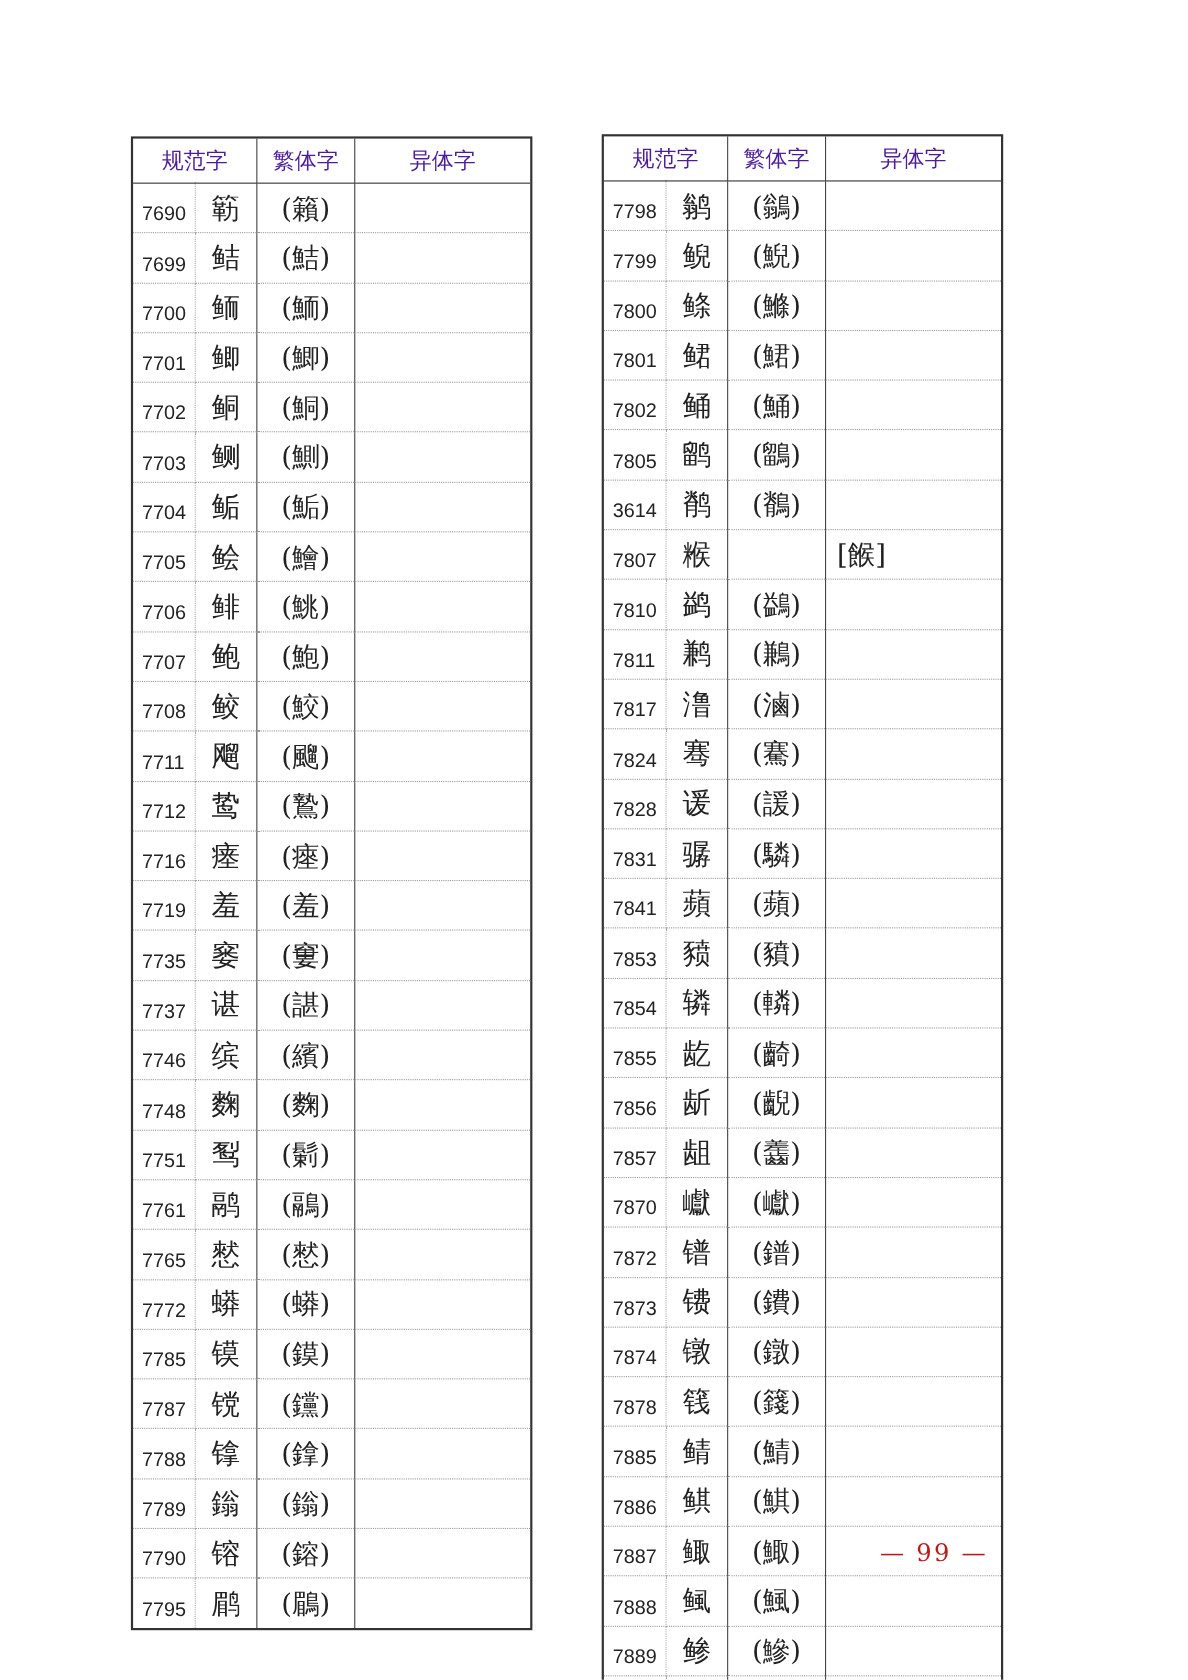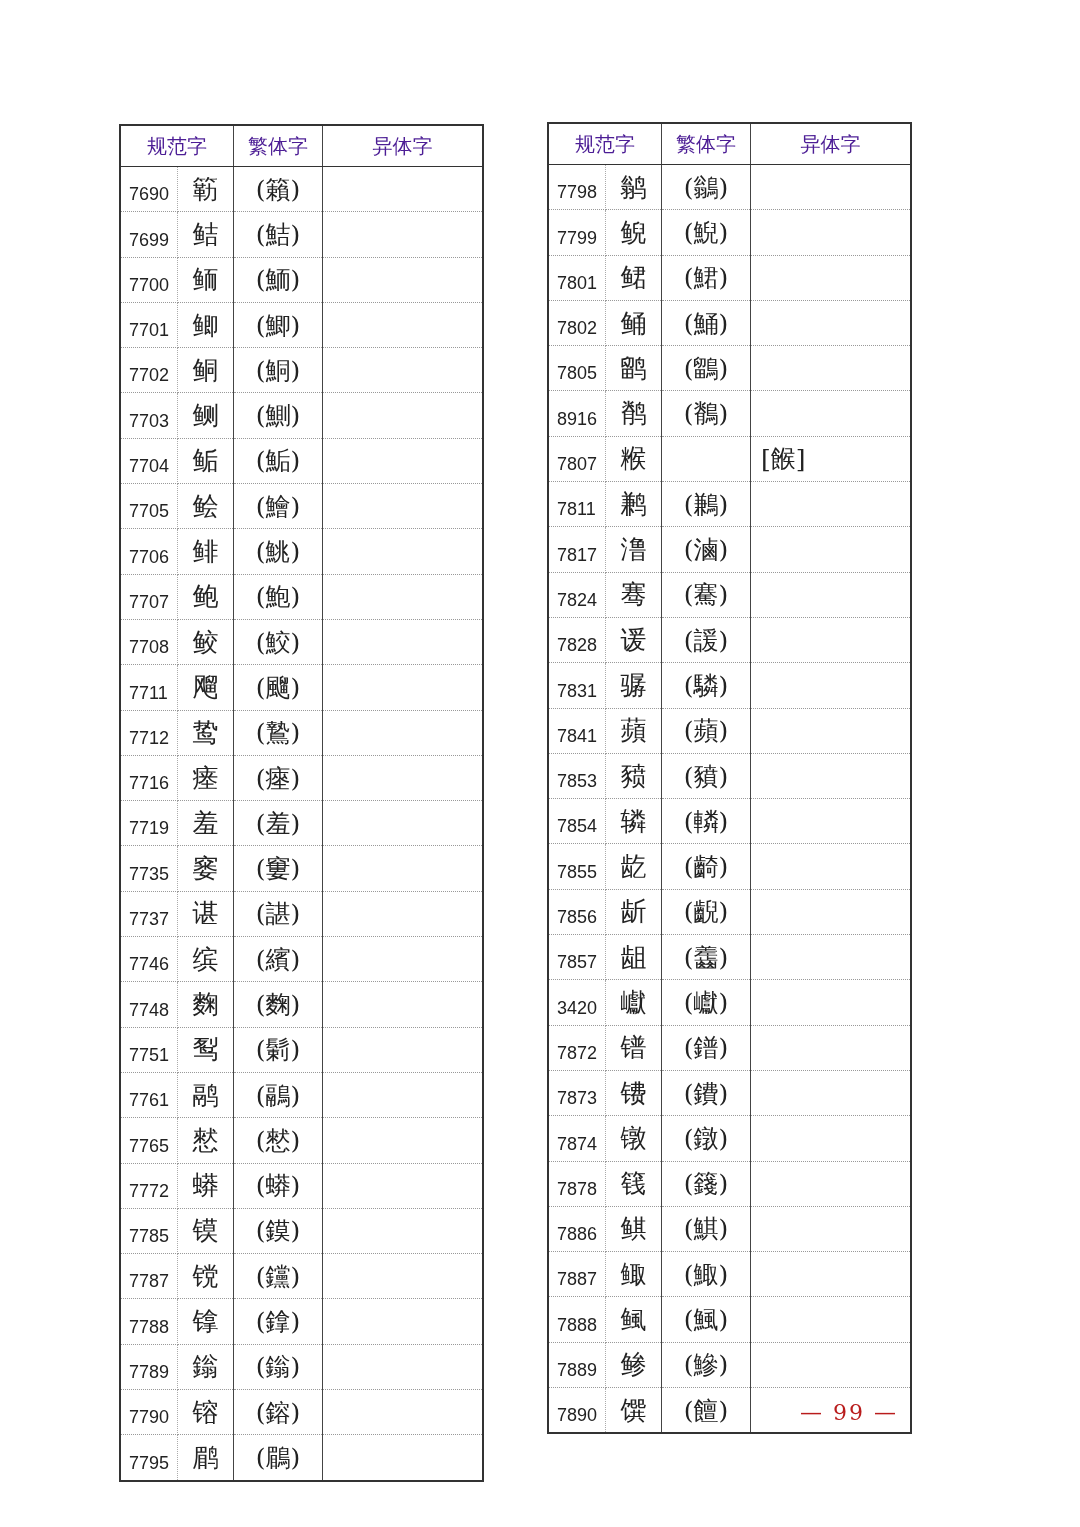--- a/index.html
+++ b/index.html
@@ -246,50 +246,62 @@
           <td class="trad">(鶲)</td>
           <td class="var"></td>
         </tr>
         <tr>
           <td class="num">7799</td>
           <td class="std">鲵</td>
           <td class="trad">(鯢)</td>
           <td class="var"></td>
         </tr>
         <tr>
+          <td class="num">7800</td>
+          <td class="std">鲦</td>
+          <td class="trad">(鰷)</td>
+          <td class="var"></td>
+        </tr>
+        <tr>
           <td class="num">7801</td>
           <td class="std">鲪</td>
           <td class="trad">(鮶)</td>
           <td class="var"></td>
         </tr>
         <tr>
           <td class="num">7802</td>
           <td class="std">鲬</td>
           <td class="trad">(鯒)</td>
           <td class="var"></td>
         </tr>
         <tr>
           <td class="num">7805</td>
           <td class="std">鹠</td>
           <td class="trad">(鶹)</td>
           <td class="var"></td>
         </tr>
         <tr>
-          <td class="num">8916</td>
+          <td class="num">3614</td>
           <td class="std">鹡</td>
           <td class="trad">(鶺)</td>
           <td class="var"></td>
         </tr>
         <tr>
           <td class="num">7807</td>
           <td class="std">糇</td>
           <td class="trad"></td>
           <td class="var">[餱]</td>
         </tr>
         <tr>
+          <td class="num">7810</td>
+          <td class="std">鹢</td>
+          <td class="trad">(鷁)</td>
+          <td class="var"></td>
+        </tr>
+        <tr>
           <td class="num">7811</td>
           <td class="std">鹣</td>
           <td class="trad">(鶼)</td>
           <td class="var"></td>
         </tr>
         <tr>
           <td class="num">7817</td>
           <td class="std">澛</td>
           <td class="trad">(滷)</td>
           <td class="var"></td>
@@ -342,21 +354,21 @@
           <td class="trad">(齯)</td>
           <td class="var"></td>
         </tr>
         <tr>
           <td class="num">7857</td>
           <td class="std">龃</td>
           <td class="trad">(齹)</td>
           <td class="var"></td>
         </tr>
         <tr>
-          <td class="num">3420</td>
+          <td class="num">7870</td>
           <td class="std">巘</td>
           <td class="trad">(巘)</td>
           <td class="var"></td>
         </tr>
         <tr>
           <td class="num">7872</td>
           <td class="std">镨</td>
           <td class="trad">(鐠)</td>
           <td class="var"></td>
         </tr>
@@ -369,20 +381,26 @@
         <tr>
           <td class="num">7874</td>
           <td class="std">镦</td>
           <td class="trad">(鐓)</td>
           <td class="var"></td>
         </tr>
         <tr>
           <td class="num">7878</td>
           <td class="std">篯</td>
           <td class="trad">(籛)</td>
+          <td class="var"></td>
+        </tr>
+        <tr>
+          <td class="num">7885</td>
+          <td class="std">鲭</td>
+          <td class="trad">(鯖)</td>
           <td class="var"></td>
         </tr>
         <tr>
           <td class="num">7886</td>
           <td class="std">鲯</td>
           <td class="trad">(鯕)</td>
           <td class="var"></td>
         </tr>
         <tr>
           <td class="num">7887</td>

